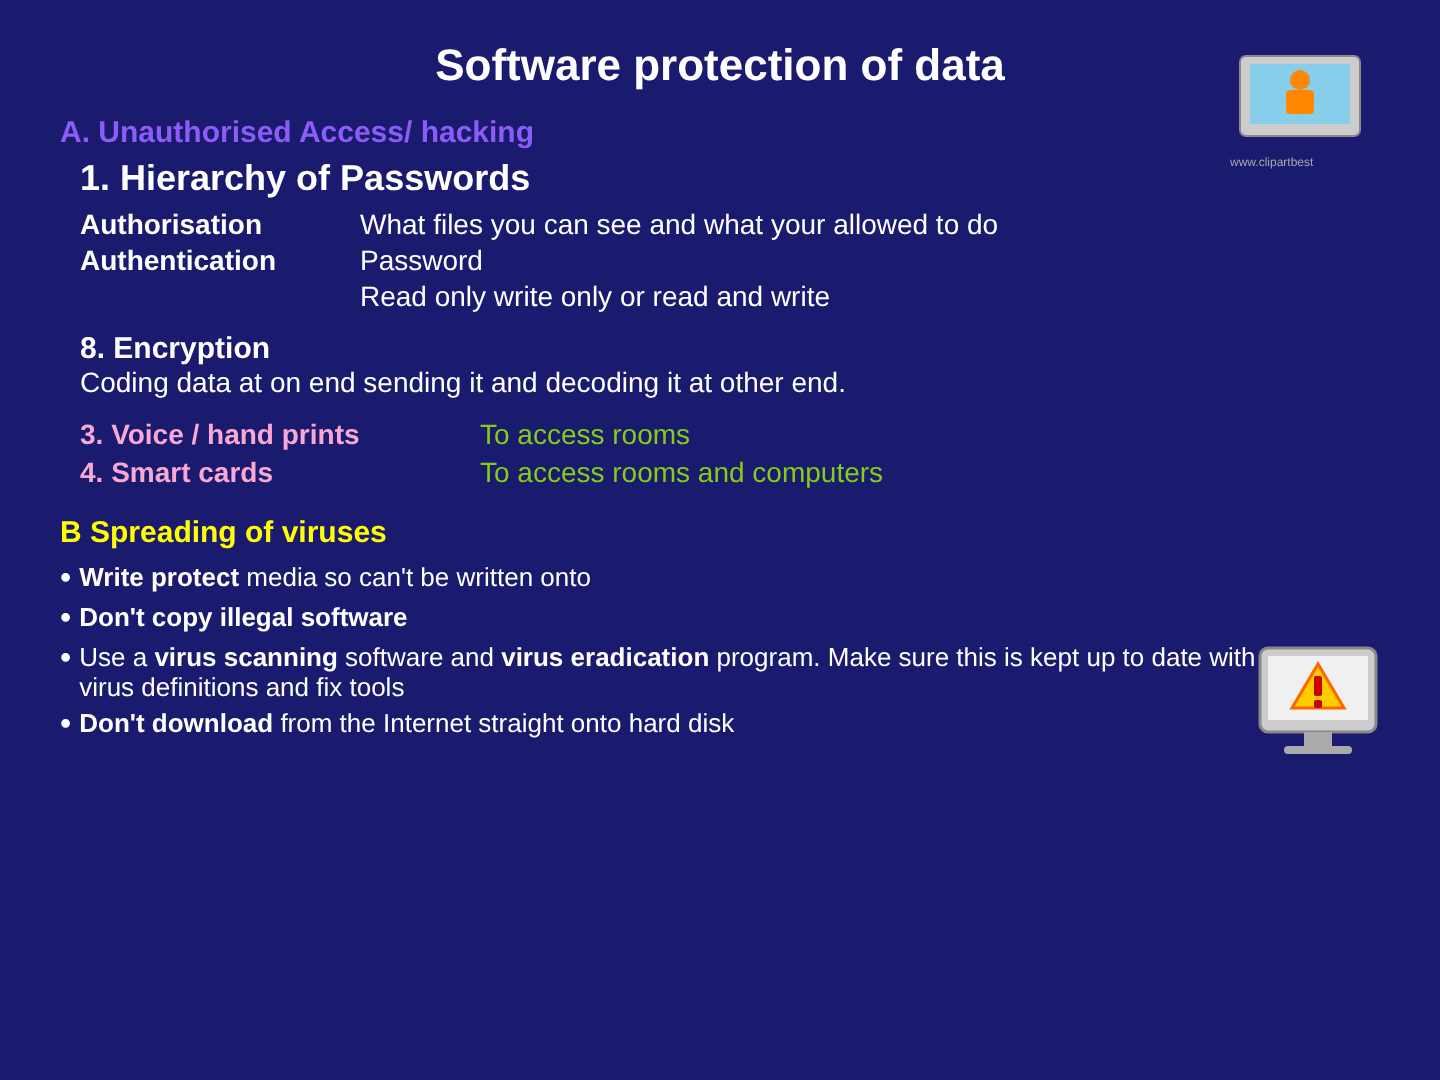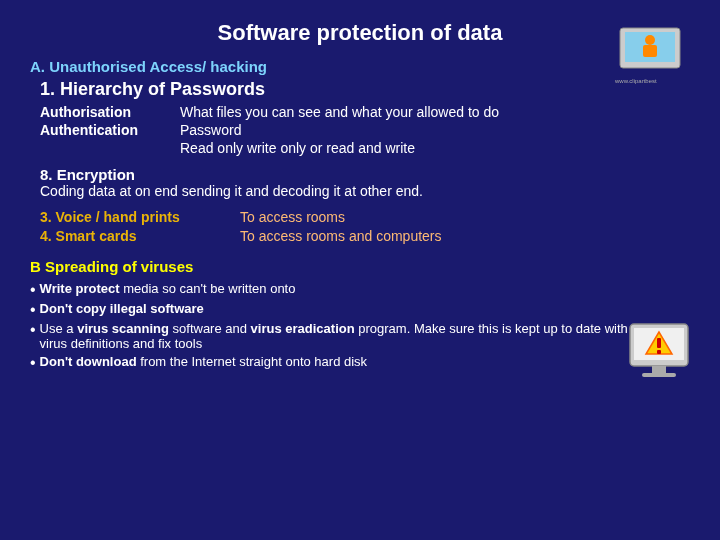--- a/index.html
+++ b/index.html
@@ -22,21 +22,21 @@
     .title {
       text-align: center;
       font-size: 22px;
       font-weight: bold;
       color: #ffffff;
       margin-bottom: 12px;
     }
     .section-a-header {
       font-size: 15px;
       font-weight: bold;
-      color: #7dd3fc;
+      color: #8b5cf6;
       margin-bottom: 4px;
     }
     .hierarchy-title {
       font-size: 18px;
       font-weight: bold;
       color: #ffffff;
       margin-left: 10px;
       margin-bottom: 4px;
     }
     .two-col-row {
@@ -74,25 +74,25 @@
       margin-left: 10px;
     }
     .voice-row {
       display: flex;
       margin-bottom: 3px;
       font-size: 14px;
     }
     .voice-col-left {
       width: 200px;
       font-weight: bold;
-      color: #eab308;
+      color: #f9a8d4;
     }
     .voice-col-right {
       flex: 1;
-      color: #fdba74;
+      color: #84cc16;
     }
     .section-b {
       margin-top: 14px;
     }
     .section-b-header {
       font-size: 15px;
       font-weight: bold;
       color: #ffff00;
       margin-bottom: 6px;
     }

